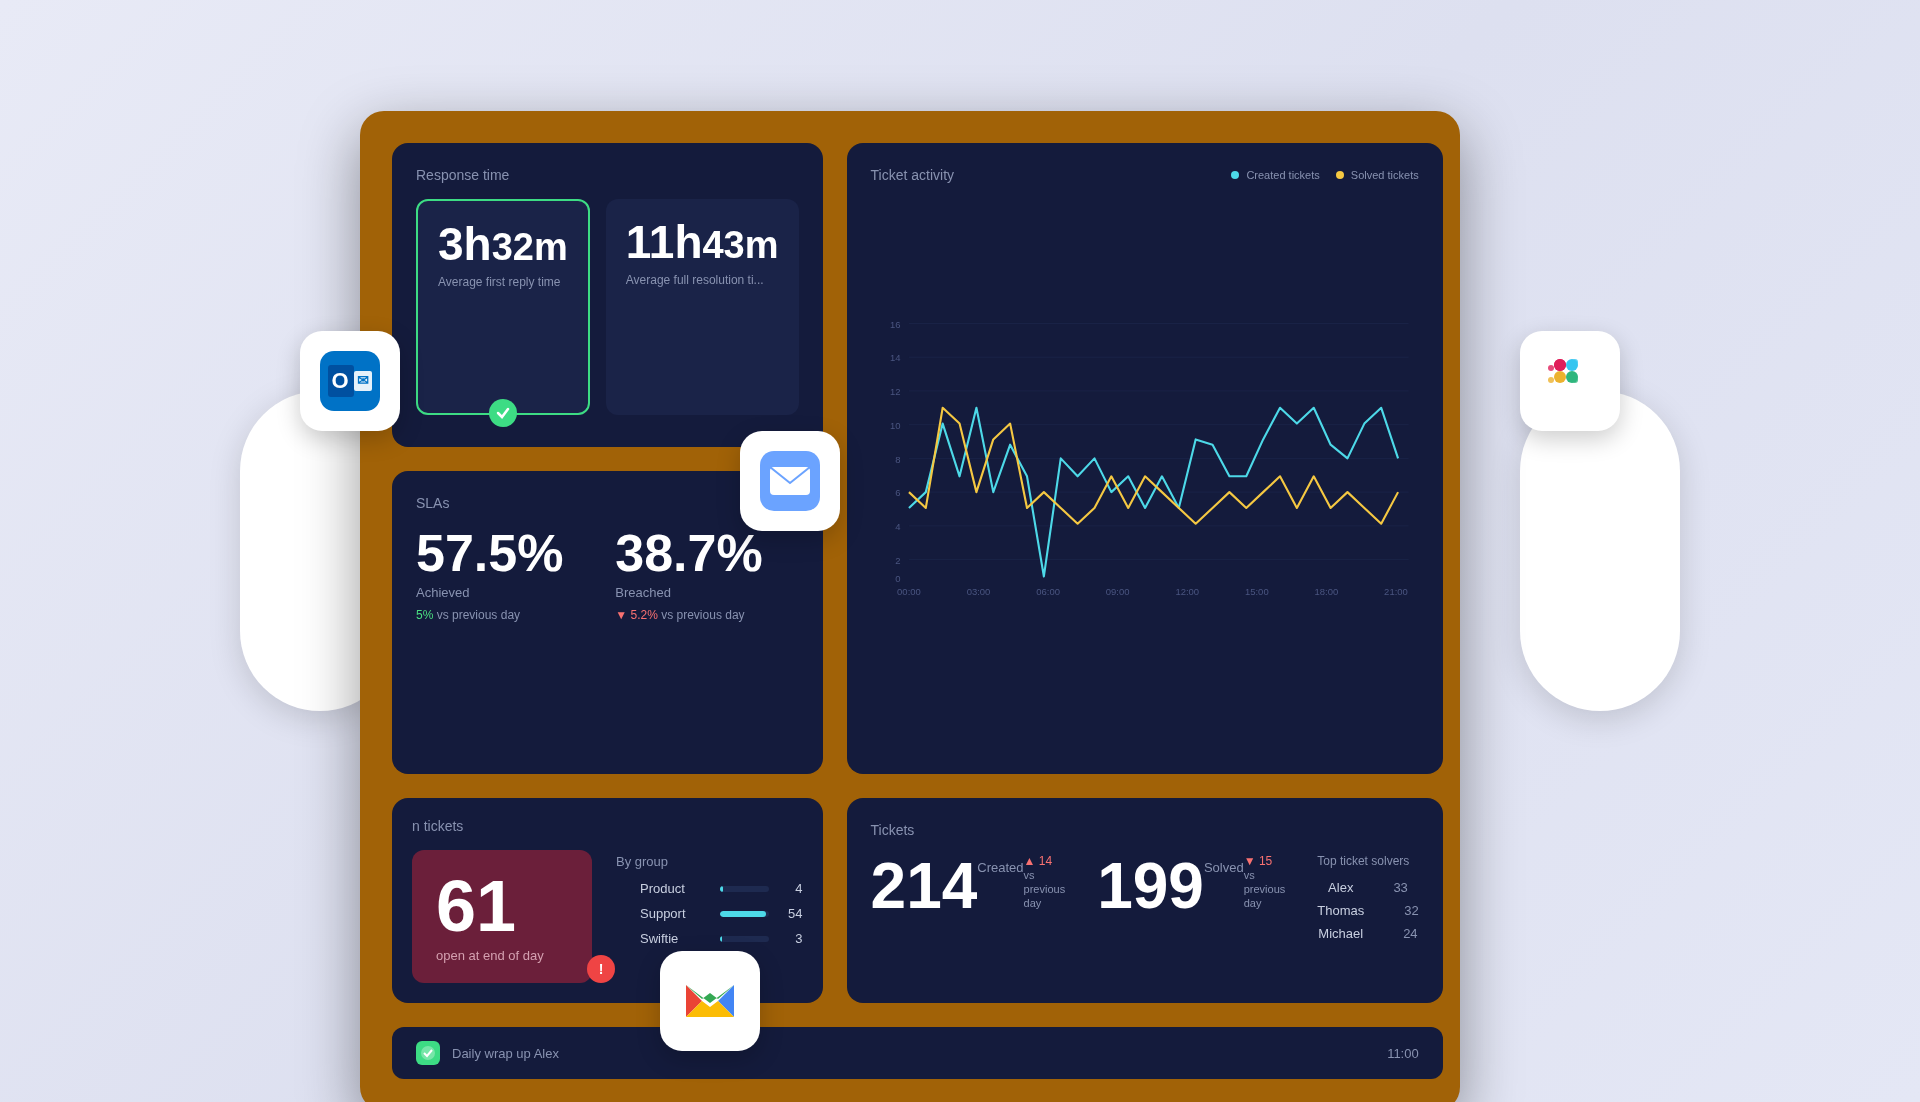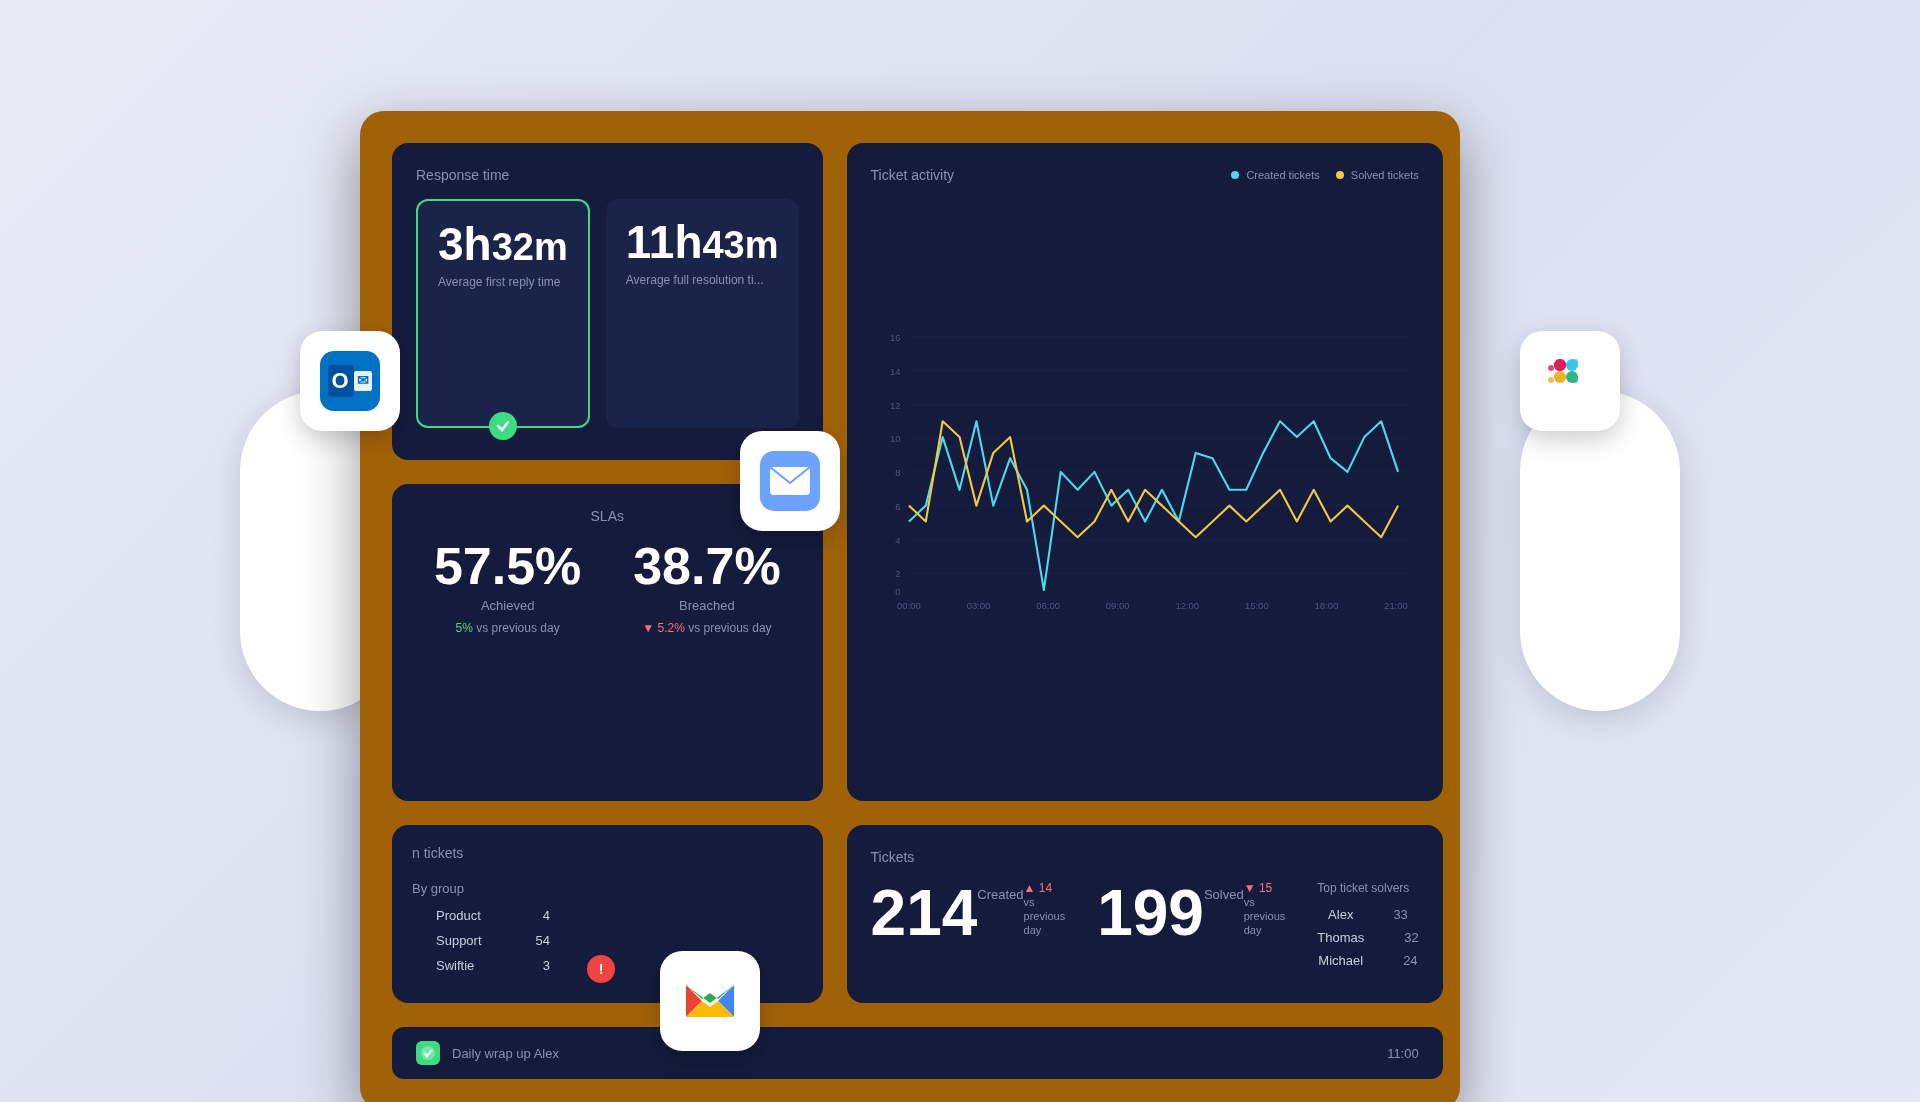--- a/index.html
+++ b/index.html
@@ -128,21 +128,20 @@
       display: flex;
       align-items: center;
       justify-content: center;
       z-index: 5;
     }
 
     
     .sla-card {
       grid-column: 1;
       grid-row: 2;
-      text-align: center;
     }
 
     .sla-grid {
       display: grid;
       grid-template-columns: 1fr 1fr;
       gap: 16px;
       margin-top: 8px;
     }
 
     .sla-value {
@@ -586,20 +585,24 @@
             <span class="arrow-up">▼</span>
             <span class="negative">5.2%</span> vs previous day
           </div>
         </div>
       </div>
     </div>
 
     <div class="card open-tickets-card" style="position:relative; padding: 20px;">
       <div class="card-title">n tickets</div>
       <div class="open-tickets-inner">
+        <div class="open-number-section">
+          <div class="open-number">61</div>
+          <div class="open-label">open at end of day</div>
+        </div>
         <div class="by-group-section">
           <div class="by-group-title">By group</div>
 
           <div class="group-row">
             <span class="group-name">Product</span>
             <div class="group-bar-container">
               <div class="group-bar" style="width:7%; background:#4dd9e8;"></div>
             </div>
             <span class="group-count">4</span>
           </div>

